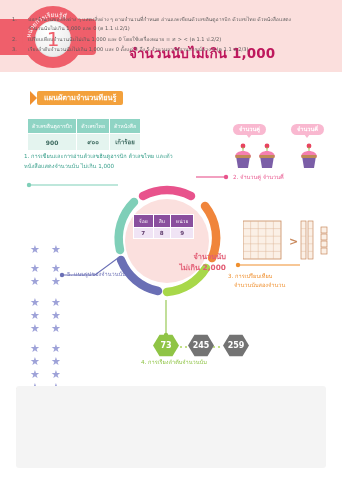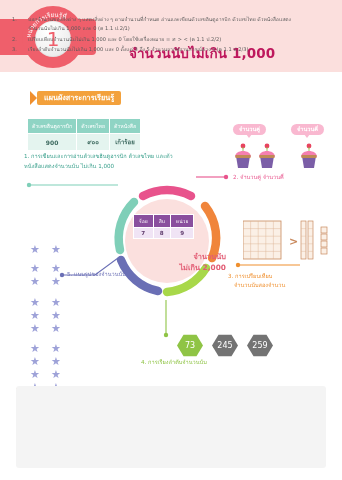--- a/index.html
+++ b/index.html
@@ -110,22 +110,22 @@
   .bubble:after{
     content:"";position:absolute;left:50%;bottom:-3px;margin-left:-3px;
     width:0;height:0;border-left:3px solid transparent;
     border-right:3px solid transparent;border-top:4px solid #f9b8d0;
   }
 
   
   .hex{
     position:absolute;width:26px;height:23px;
     clip-path:polygon(25% 3%,75% 3%,100% 50%,75% 97%,25% 97%,0 50%);
-    color:#ffffff;font-size:8px;font-weight:normal;
-    text-align:center;line-height:23px;margin-left:24px;
+    color:#ffffff;font-size:8px;font-weight:bold;
+    text-align:center;line-height:23px;
   }
 
   
   .cap{position:absolute;font-size:5.6px;line-height:1.6;white-space:nowrap;}
   .cap-2{color:#e8538c;}
   .cap-3{color:#ef8f2e;}
   .cap-4{color:#8fc445;}
   .cap-5{color:#6a6fb5;}
 
   
@@ -166,21 +166,21 @@
       </text>
     </svg>
     <div class="unit-badge-inner">
       <div class="unit-num">1</div>
     </div>
   </div>
 
   <div class="page-title">จำนวนนับไม่เกิน 1,000</div>
 
   <div class="pill-arrow" style="left:30px;top:91px;"></div>
-  <div class="pill" style="left:37px;top:91px;">แผนผังสาระการเรียนรู้</div>
+  <div class="pill" style="left:37px;top:91px;">แผนผัตามจำนวนทียนรู้</div>
 
   <table class="mini-table">
     <tbody>
         <tr>
       <th>ตัวเลขฮินดูอารบิก</th>
       <th>ตัวเลขไทย</th>
       <th>ตัวหนังสือ</th>
     </tr>
     <tr>
       <td>900</td>

